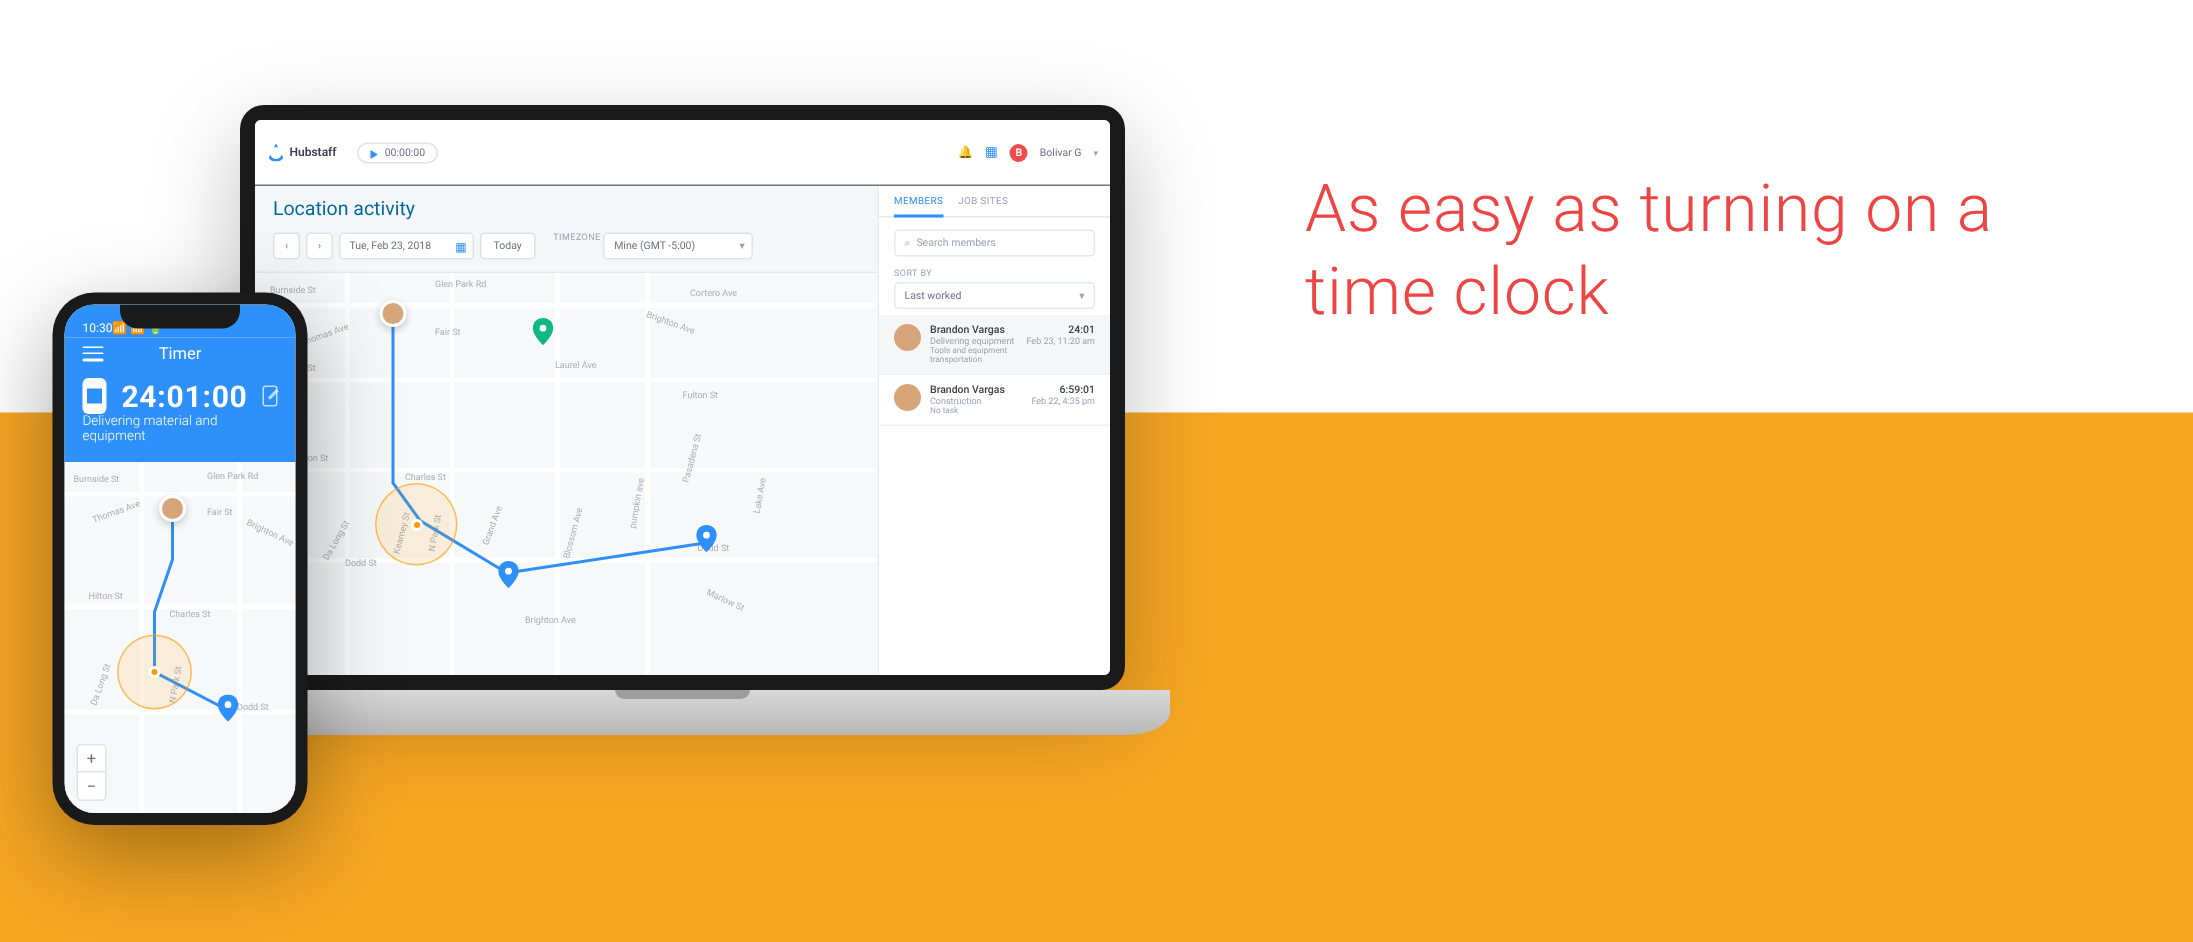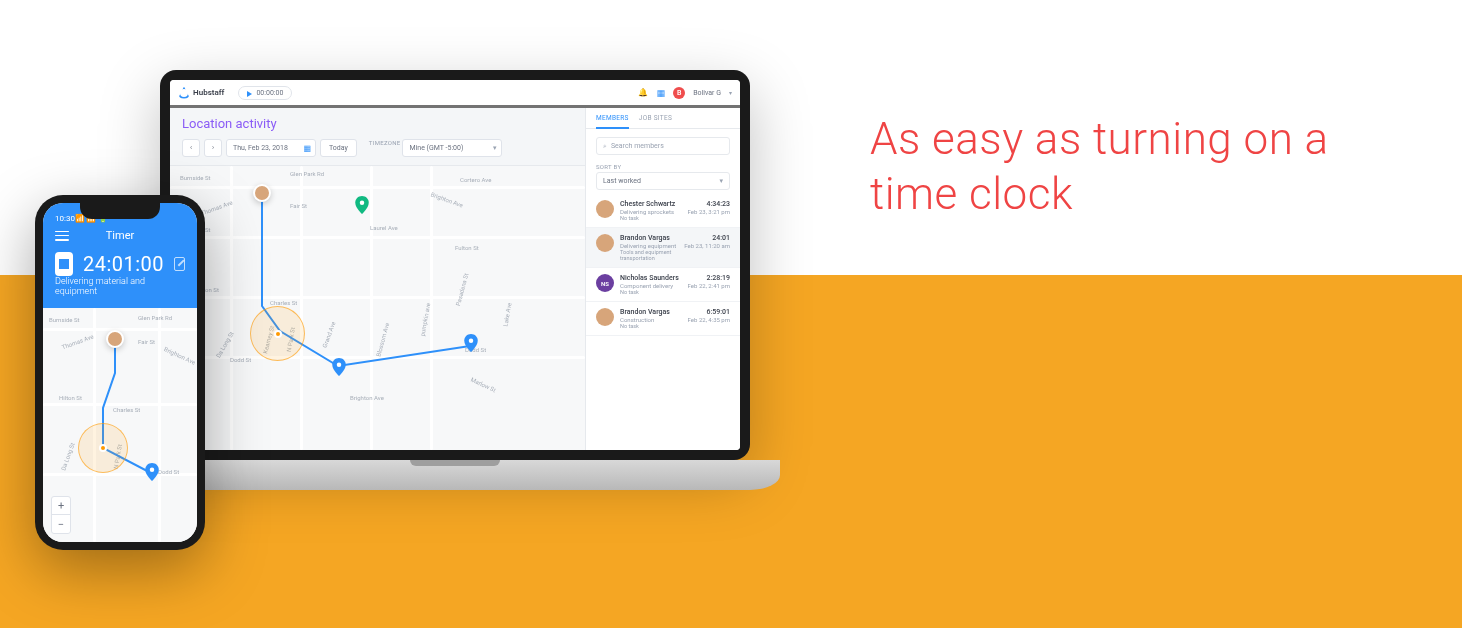--- a/index.html
+++ b/index.html
@@ -10,21 +10,21 @@
 .desc{margin-top:110px;font-size:20px;line-height:1.55;color:#fff;font-weight:300;max-width:490px}
 
 
 .laptop{position:absolute;left:130px;top:70px;width:650px;height:450px}
 .laptop-screen{position:absolute;left:30px;top:0;width:590px;height:390px;border-radius:16px;background:#1a1a1a;padding:10px;box-shadow:0 20px 60px rgba(0,0,0,.25)}
 .laptop-inner{width:100%;height:100%;background:#f4f6f8;border-radius:4px;overflow:hidden;position:relative;display:flex;flex-direction:column}
 .laptop-base{position:absolute;left:0;bottom:30px;width:650px;height:30px;background:linear-gradient(180deg,#d8d8d8,#b8b8b8);border-radius:0 0 30px 30px / 0 0 15px 15px}
 .laptop-base::before{content:"";position:absolute;left:50%;top:0;transform:translateX(-50%);width:90px;height:6px;background:#9e9e9e;border-radius:0 0 6px 6px}
 
 
-.topbar{display:flex;align-items:center;height:28px;background:#fff;border-bottom:3px solid #737373;padding:0 8px;font-size:8px;color:#3a3f4a}
+.topbar{display:flex;align-items:center;height:44px;background:#fff;border-bottom:1px solid #737373;padding:0 8px;font-size:8px;color:#3a3f4a}
 .logo{width:12px;height:12px;margin-right:3px;position:relative}
 .logo::before{content:"";position:absolute;inset:0;border:2px solid #2e90fa;border-radius:50%;clip-path:polygon(50% 0,100% 100%,0 100%)}
 .brand{font-weight:600}
 .play-pill{margin-left:14px;display:flex;align-items:flex-end;gap:4px;border:1px solid #e0e4ea;border-radius:10px;padding:2px 8px;font-size:7px;color:#6b7280}
 .play-tri{width:0;height:0;border-left:5px solid #2e90fa;border-top:3px solid transparent;border-bottom:3px solid transparent}
 .tb-right{margin-left:auto;display:flex;align-items:center;gap:8px}
 .bell{width:10px;height:10px;position:relative}
 .bell::before{content:"🔔";font-size:8px;color:#9aa3b2}
 .grid-ic{color:#2e90fa;font-size:9px}
 .avatar-sm{width:12px;height:12px;border-radius:50%;background:#ef4d4d;color:#fff;display:flex;align-items:center;justify-content:center;font-size:7px;font-weight:600}
@@ -32,21 +32,21 @@
 
 .app-body{flex:1;display:flex;min-height:0}
 .sidebar{width:70px;background:#fff;border-right:1px solid #e6e9ed;padding:6px 0;font-size:7px}
 .sb-item{display:flex;align-items:center;gap:5px;padding:4px 8px;color:#6b7280}
 .sb-item.active{color:#2e90fa;border-left:2px solid #2e90fa;background:#f0f7ff;padding-left:6px}
 .sb-dot{width:7px;height:7px;border:1px solid currentColor;border-radius:2px}
 .sb-sub{padding:3px 0 3px 20px;color:#9aa3b2;font-size:6.5px}
 
 .main{flex:1;display:flex;flex-direction:column;min-width:0}
 .page-head{padding:8px 12px 4px}
-.page-title{font-size:13px;color:#8b5cf6;font-weight:400}
+.page-title{font-size:13px;color:#0369a1;font-weight:400}
 .controls{display:flex;align-items:center;gap:4px;padding:4px 12px 8px;font-size:7px;color:#6b7280}
 .btn-sq{width:18px;height:18px;border:1px solid #dfe3ea;border-radius:3px;background:#fff;display:flex;align-items:center;justify-content:center;color:#6b7280}
 .date-input{height:18px;border:1px solid #dfe3ea;border-radius:3px;background:#fff;padding:0 18px 0 6px;display:flex;align-items:center;position:relative;min-width:90px}
 .date-input .cal{position:absolute;right:4px;color:#2e90fa;font-size:8px}
 .btn-today{height:18px;border:1px solid #dfe3ea;border-radius:3px;background:#fff;padding:0 8px;display:flex;align-items:center}
 .tz-group{margin-left:8px;display:flex;gap:2px}
 .tz-label{font-size:6px;color:#9aa3b2;letter-spacing:.3px}
 .tz-select{height:18px;border:1px solid #dfe3ea;border-radius:3px;background:#fff;padding:0 18px 0 6px;display:flex;align-items:center;position:relative;min-width:100px}
 .tz-select::after{content:"▾";position:absolute;right:5px;color:#9aa3b2;font-size:7px}
 
@@ -94,21 +94,21 @@
 .status-bar{height:22px;display:flex;align-items:flex-end;justify-content:flex-start;padding:0 12px 2px;font-size:8px;color:#fff;background:#2e90fa}
 .phone-head{background:#2e90fa;color:#fff;padding:4px 12px 12px;position:relative}
 .ph-row1{display:flex;align-items:center;justify-content:space-between}
 .hamb{width:14px;height:10px;display:flex;flex-direction:column;justify-content:space-between}
 .hamb span{height:1.5px;background:#fff;border-radius:1px}
 .ph-title{font-size:11px;font-weight:400}
 .ph-spacer{width:14px}
 .ph-row2{display:flex;align-items:center;gap:10px;margin-top:10px}
 .stop-btn{width:24px;height:24px;border-radius:4px;background:#fff;display:flex;align-items:center;justify-content:center}
 .stop-sq{width:10px;height:10px;background:#2e90fa}
-.ph-time{font-size:20px;font-weight:400;letter-spacing:.5px}
+.ph-time{font-size:20px;font-weight:700;letter-spacing:.5px}
 .edit-ic{margin-left:auto;width:14px;height:14px;border:1.5px solid rgba(255,255,255,.7);border-radius:2px;position:relative}
 .edit-ic::after{content:"";position:absolute;width:8px;height:1.5px;background:rgba(255,255,255,.7);transform:rotate(-45deg);top:4px;left:2px}
 .ph-task{margin-top:0;font-size:9px;font-weight:300}
 .ph-map{flex:1;position:relative;background:#f7f8f9;overflow:hidden}
 </style>
 </head>
 <body>
 
 <div class="yellow-band"></div>
 
@@ -139,21 +139,21 @@
 
 
         <div class="main">
           <div class="page-head">
               <div class="page-title">Location activity</div>
             </div>
           <div class="controls">
             <div class="btn-sq">‹</div>
             <div class="btn-sq">›</div>
             <div class="date-input">
-                <span>Thu, Feb 23, 2018</span>
+                <span>Tue, Feb 23, 2018</span>
                 <span class="cal">▦</span>
               </div>
             <div class="btn-today">Today</div>
             <div class="tz-group">
               <span class="tz-label">TIMEZONE</span>
               <div class="tz-select">
                   <span>Mine (GMT -5:00)</span>
                 </div>
             </div>
           </div>
@@ -229,54 +229,30 @@
           </div>
           <div class="search">
               <span>⌕</span>
               <span>Search members</span>
             </div>
           <div class="sortby">SORT BY</div>
           <div class="sort-sel">
               <span>Last worked</span>
             </div>
 
-          <div class="member">
-            <div class="mav"></div>
-            <div class="mleft">
-                <div class="mname">Chester Schwartz</div>
-                <div class="mtask">Delivering sprockets</div>
-                <div class="mtask2">No task</div>
-              </div>
-            <div class="mright">
-                <div class="mtime">4:34:23</div>
-                <div class="mwhen">Feb 23, 3:21 pm</div>
-              </div>
-          </div>
           <div class="member sel">
             <div class="mav"></div>
             <div class="mleft">
                 <div class="mname">Brandon Vargas</div>
                 <div class="mtask">Delivering equipment</div>
                 <div class="mtask2">Tools and equipment transportation</div>
               </div>
             <div class="mright">
                 <div class="mtime">24:01</div>
                 <div class="mwhen">Feb 23, 11:20 am</div>
-              </div>
-          </div>
-          <div class="member">
-            <div class="mav p">NS</div>
-            <div class="mleft">
-                <div class="mname">Nicholas Saunders</div>
-                <div class="mtask">Component delivery</div>
-                <div class="mtask2">No task</div>
-              </div>
-            <div class="mright">
-                <div class="mtime">2:28:19</div>
-                <div class="mwhen">Feb 22, 2:41 pm</div>
               </div>
           </div>
           <div class="member">
             <div class="mav"></div>
             <div class="mleft">
                 <div class="mname">Brandon Vargas</div>
                 <div class="mtask">Construction</div>
                 <div class="mtask2">No task</div>
               </div>
             <div class="mright">

